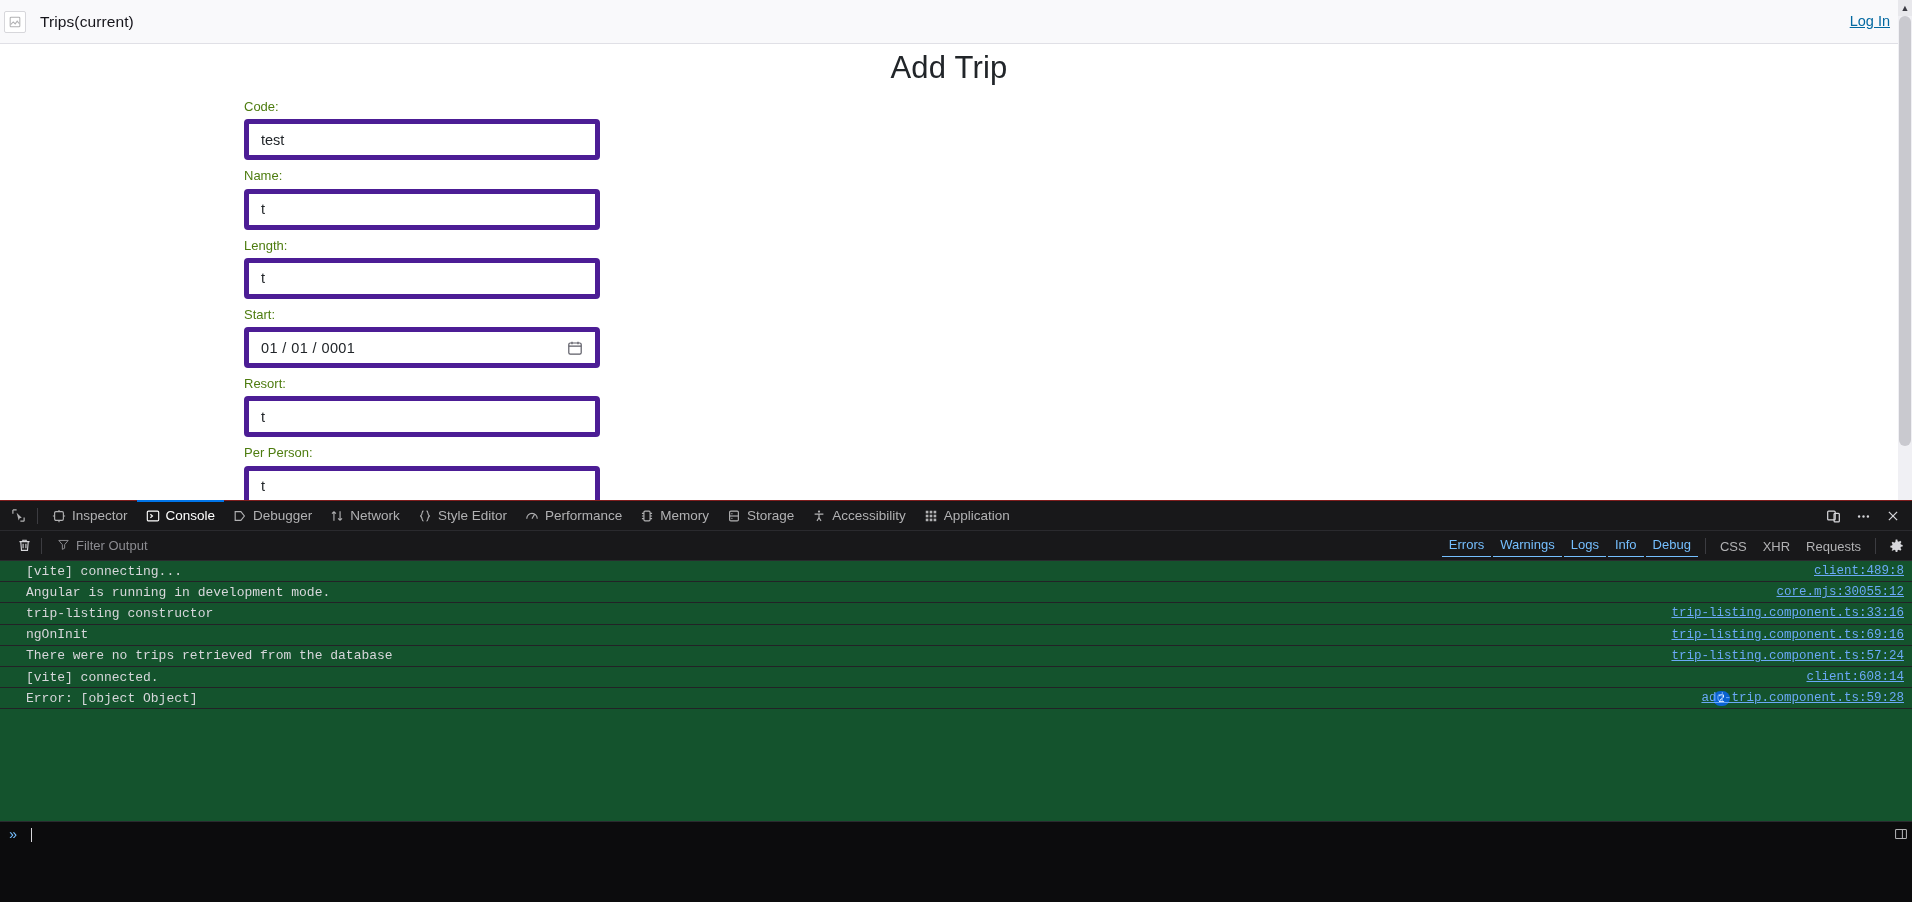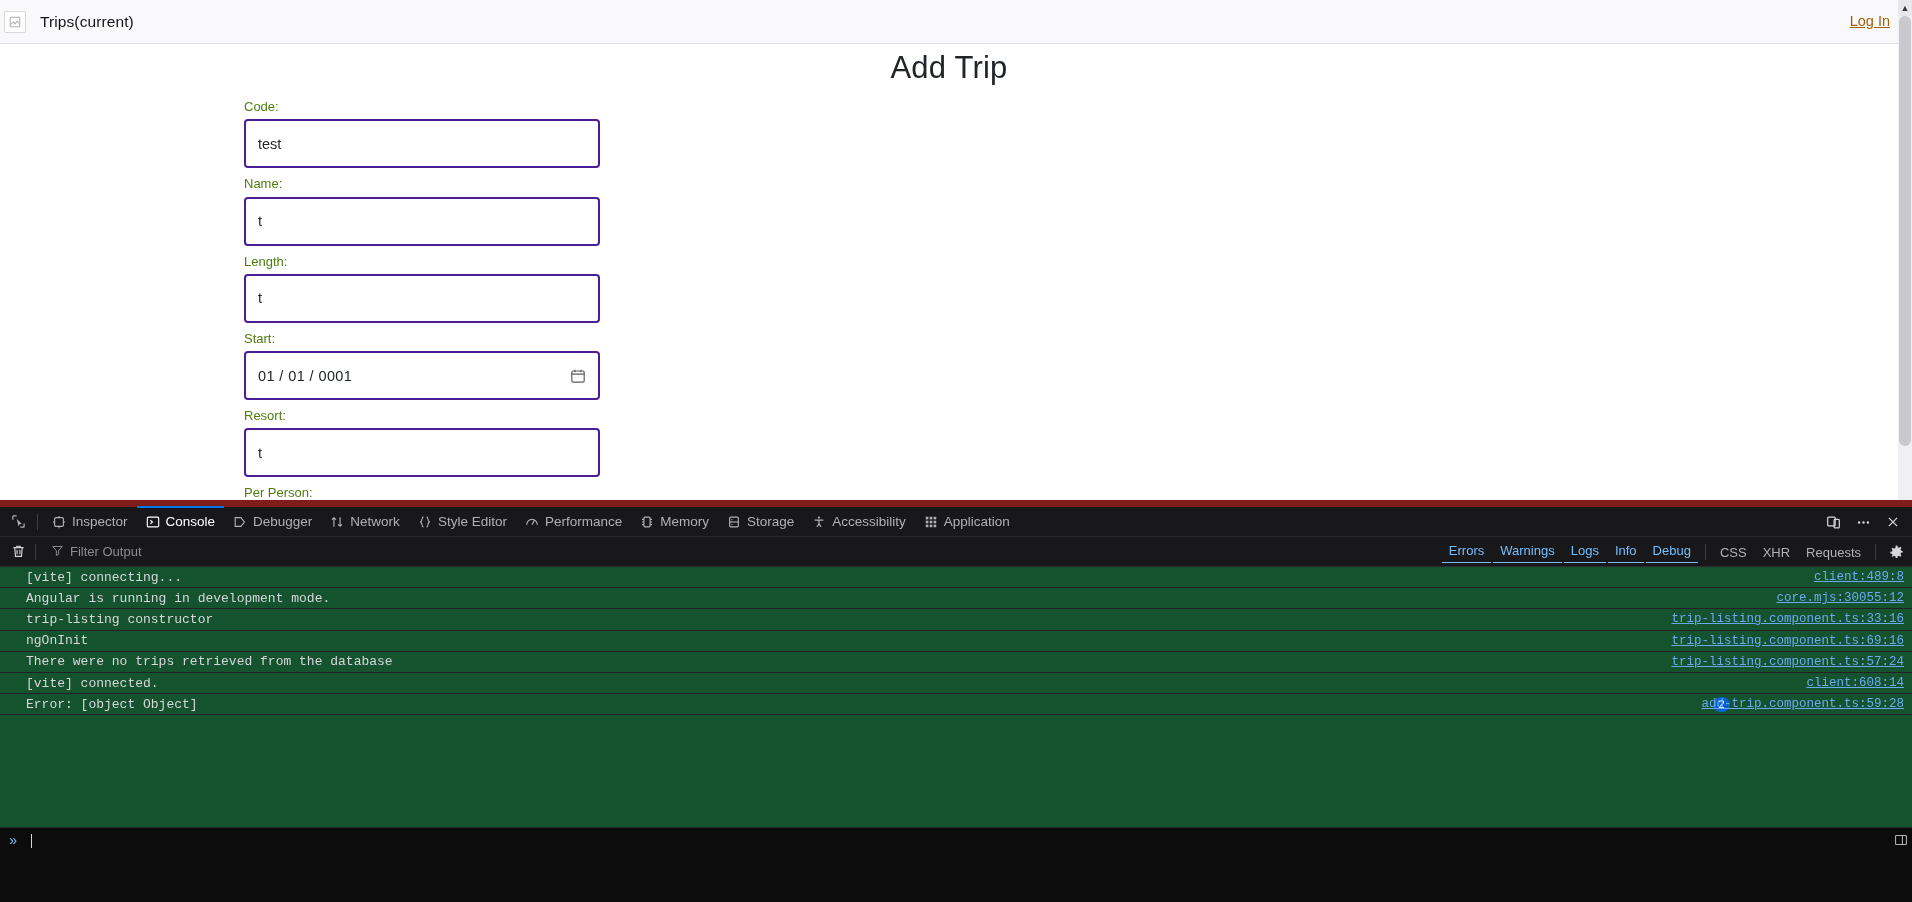--- a/index.html
+++ b/index.html
@@ -29,21 +29,21 @@
   }
   .tab-title {
     margin-left: 14px;
     font-size: 15.5px;
     color: #15141a;
     letter-spacing: 0.1px;
   }
   .login-link {
     position: absolute; right: 22px; top: 13px;
     font-size: 14.5px;
-    color: #a16207;
+    color: #0369a1;
     text-decoration: underline;
     cursor: pointer;
   }
 
   
   .page-scrollbar {
     position: absolute; right: 0; top: 0;
     width: 14px; height: 624px;
     background: #f0f0f4;
   }
@@ -94,22 +94,22 @@
   .field-group { margin-bottom: 9px; }
   .field-label {
     display: block;
     font-size: 13px;
     color: #4d7c0f;
     margin-bottom: 5px;
     line-height: 1.1;
   }
   .field-input {
     width: 356px;
-    height: 49px;
-    border: 2px solid #4c1d95;
+    height: 41px;
+    border: 5px solid #4c1d95;
     border-radius: 4px;
     background: #ffffff;
     font-size: 14.5px;
     color: #212529;
     padding: 0 12px;
     font-family: "Liberation Sans", sans-serif;
     outline: none;
     display: flex;
     align-items: center;
   }
@@ -123,21 +123,21 @@
     color: #5c5c66;
   }
 
   
   .devtools {
     position: absolute; left: 0; top: 500px;
     width: 1912px; height: 402px;
     background: #0c0c0d;
     color: #e0e0e2;
     font-family: "Liberation Sans", sans-serif;
-    border-top: 7px solid #7f1d1d;
+    border-top: 1px solid #7f1d1d;
   }
   .dt-toolbar {
     position: relative;
     height: 30px;
     display: flex; align-items: center;
     background: #18181a;
     border-bottom: 1px solid #2a2a2e;
     padding-left: 4px;
   }
   .dt-picker {
@@ -179,21 +179,21 @@
     color: #d7d7db; cursor: pointer;
   }
 
   
   .dt-filterbar {
     position: relative;
     height: 30px;
     display: flex; align-items: center;
     background: #18181a;
     border-bottom: 1px solid #2a2a2e;
-    padding-left: 6px;
+    padding-left: 12px;
   }
   .trash-btn {
     width: 24px; height: 24px;
     display: flex; align-items: center; justify-content: center;
     color: #d7d7db; cursor: pointer;
   }
   .filter-input-wrap {
     display: flex; align-items: center; gap: 6px;
     margin-left: 10px;
   }

